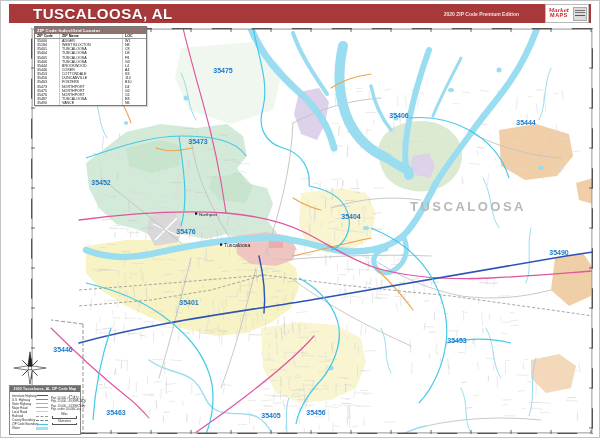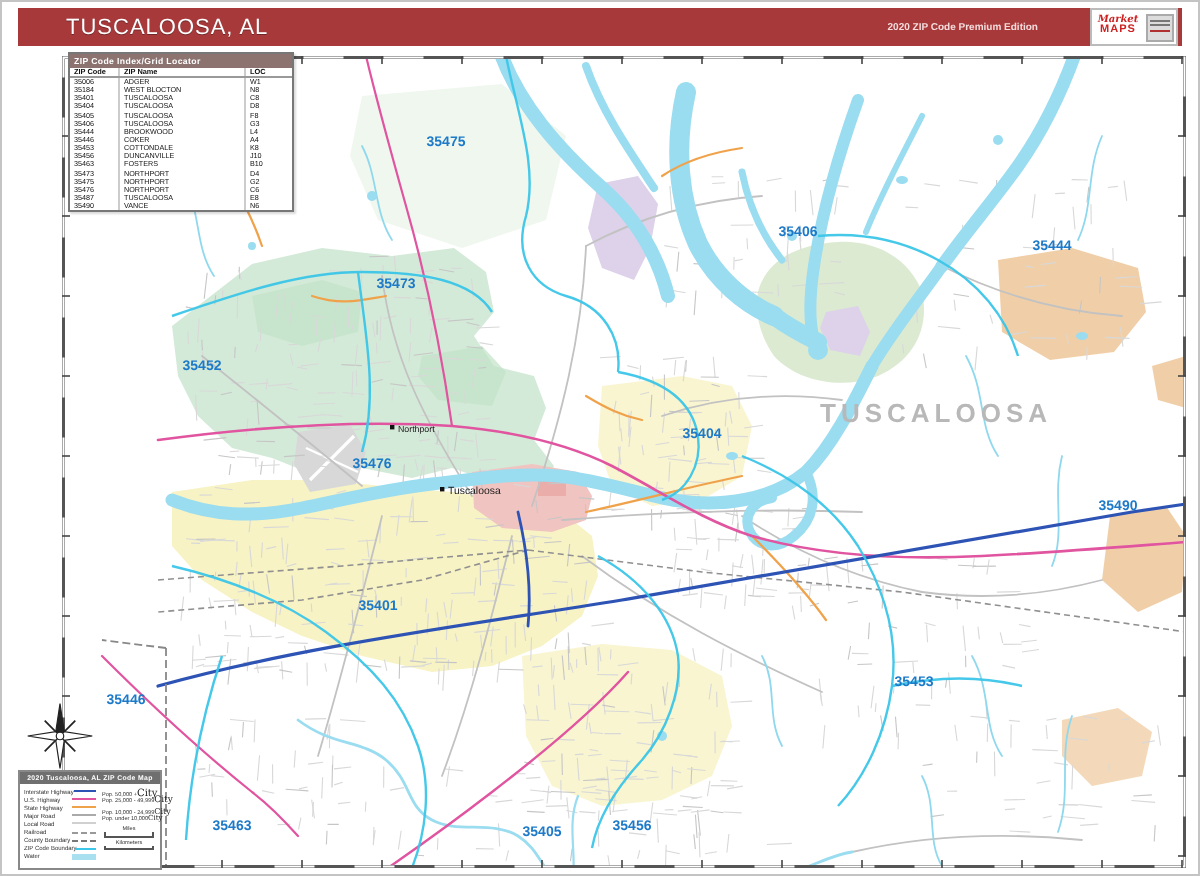--- a/index.html
+++ b/index.html
@@ -3,21 +3,21 @@
 <meta charset="utf-8">
 <style>
   html,body{margin:0;padding:0;background:#e8e8e8;}
   *{box-sizing:border-box;}
   .page{position:relative;width:600px;height:438px;background:#ffffff;border:1px solid #c4c4c4;
         font-family:"Liberation Sans", sans-serif;overflow:hidden;}
 
   
   .header{position:absolute;left:8px;top:3px;right:8px;height:19px;background:#a8393b;
           display:flex;align-items:center;}
-  .header .title{color:#fff;font-weight:normal;font-size:11px;letter-spacing:.5px;padding-left:24px;
+  .header .title{color:#fff;font-weight:bold;font-size:15px;letter-spacing:.5px;padding-left:24px;
                  text-shadow:0 .5px 0 rgba(0,0,0,.35);}
   .header .edition{position:absolute;right:72px;top:6.5px;color:#f4dcdc;font-size:5px;font-weight:bold;}
   .logo{position:absolute;right:2px;top:0;width:44px;height:19px;background:#fff;border:.5px solid #bbb;
         display:flex;align-items:center;}
   .logo-left{width:26px;text-align:center;line-height:1;}
   .logo-market{display:block;color:#cc2222;font-size:5px;font-style:italic;font-weight:bold;font-family:"DejaVu Serif",serif;}
   .logo-maps{display:block;color:#cc2222;font-size:5.5px;font-weight:bold;letter-spacing:.5px;}
   .logo-badge{width:14px;height:14px;margin-left:1px;background:#dcdcdc;border:.5px solid #aaa;padding:1.5px 1px;}
   .logo-badge i{display:block;height:1px;background:#777;margin:1.2px 0;}
   .logo-badge i:last-child{background:#b03030;}

